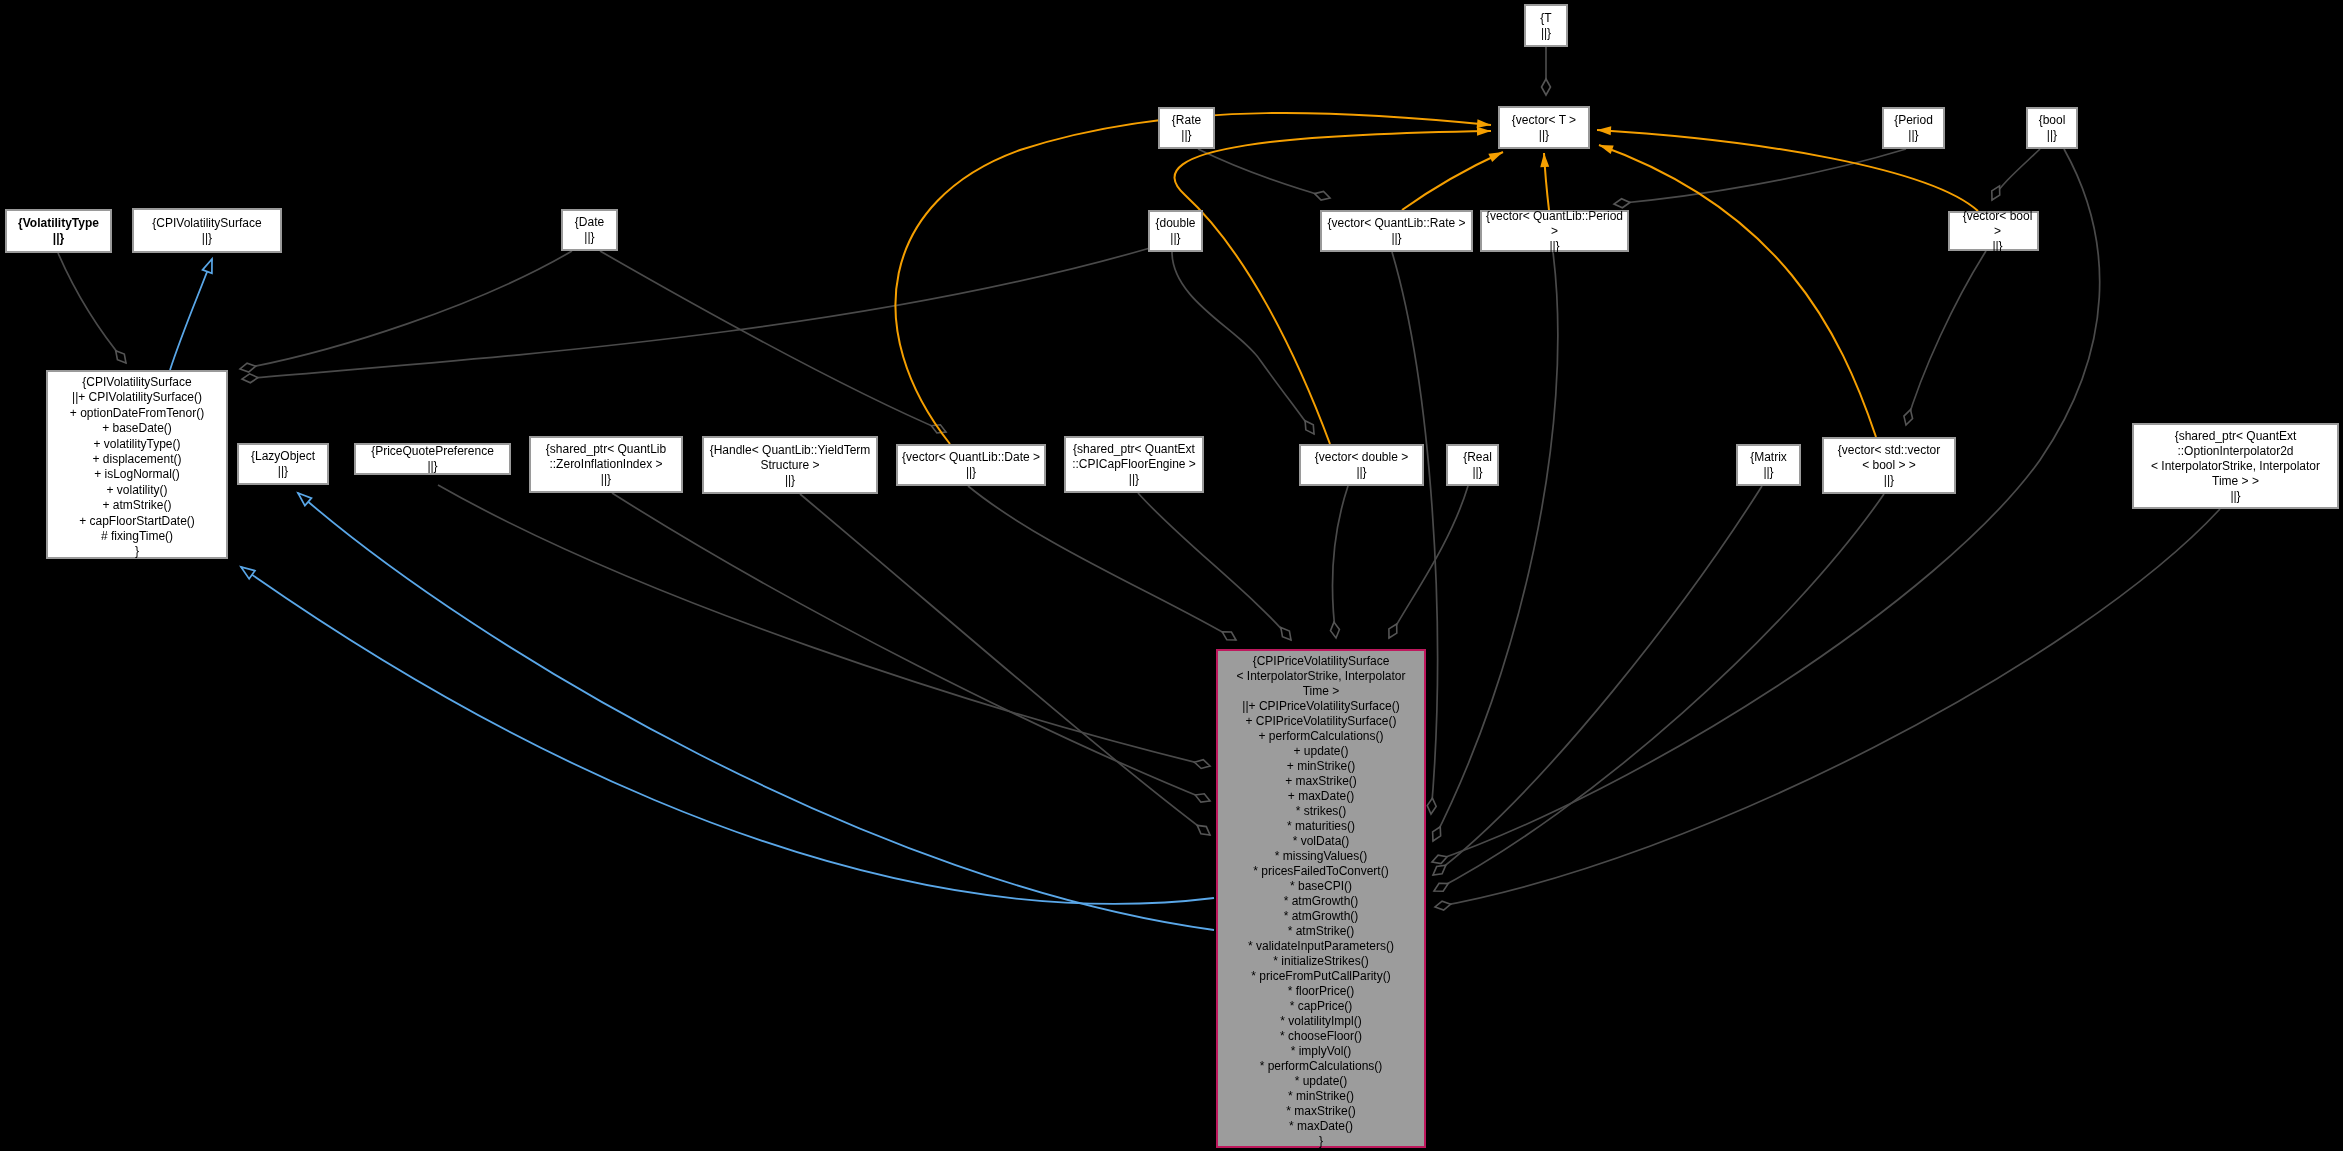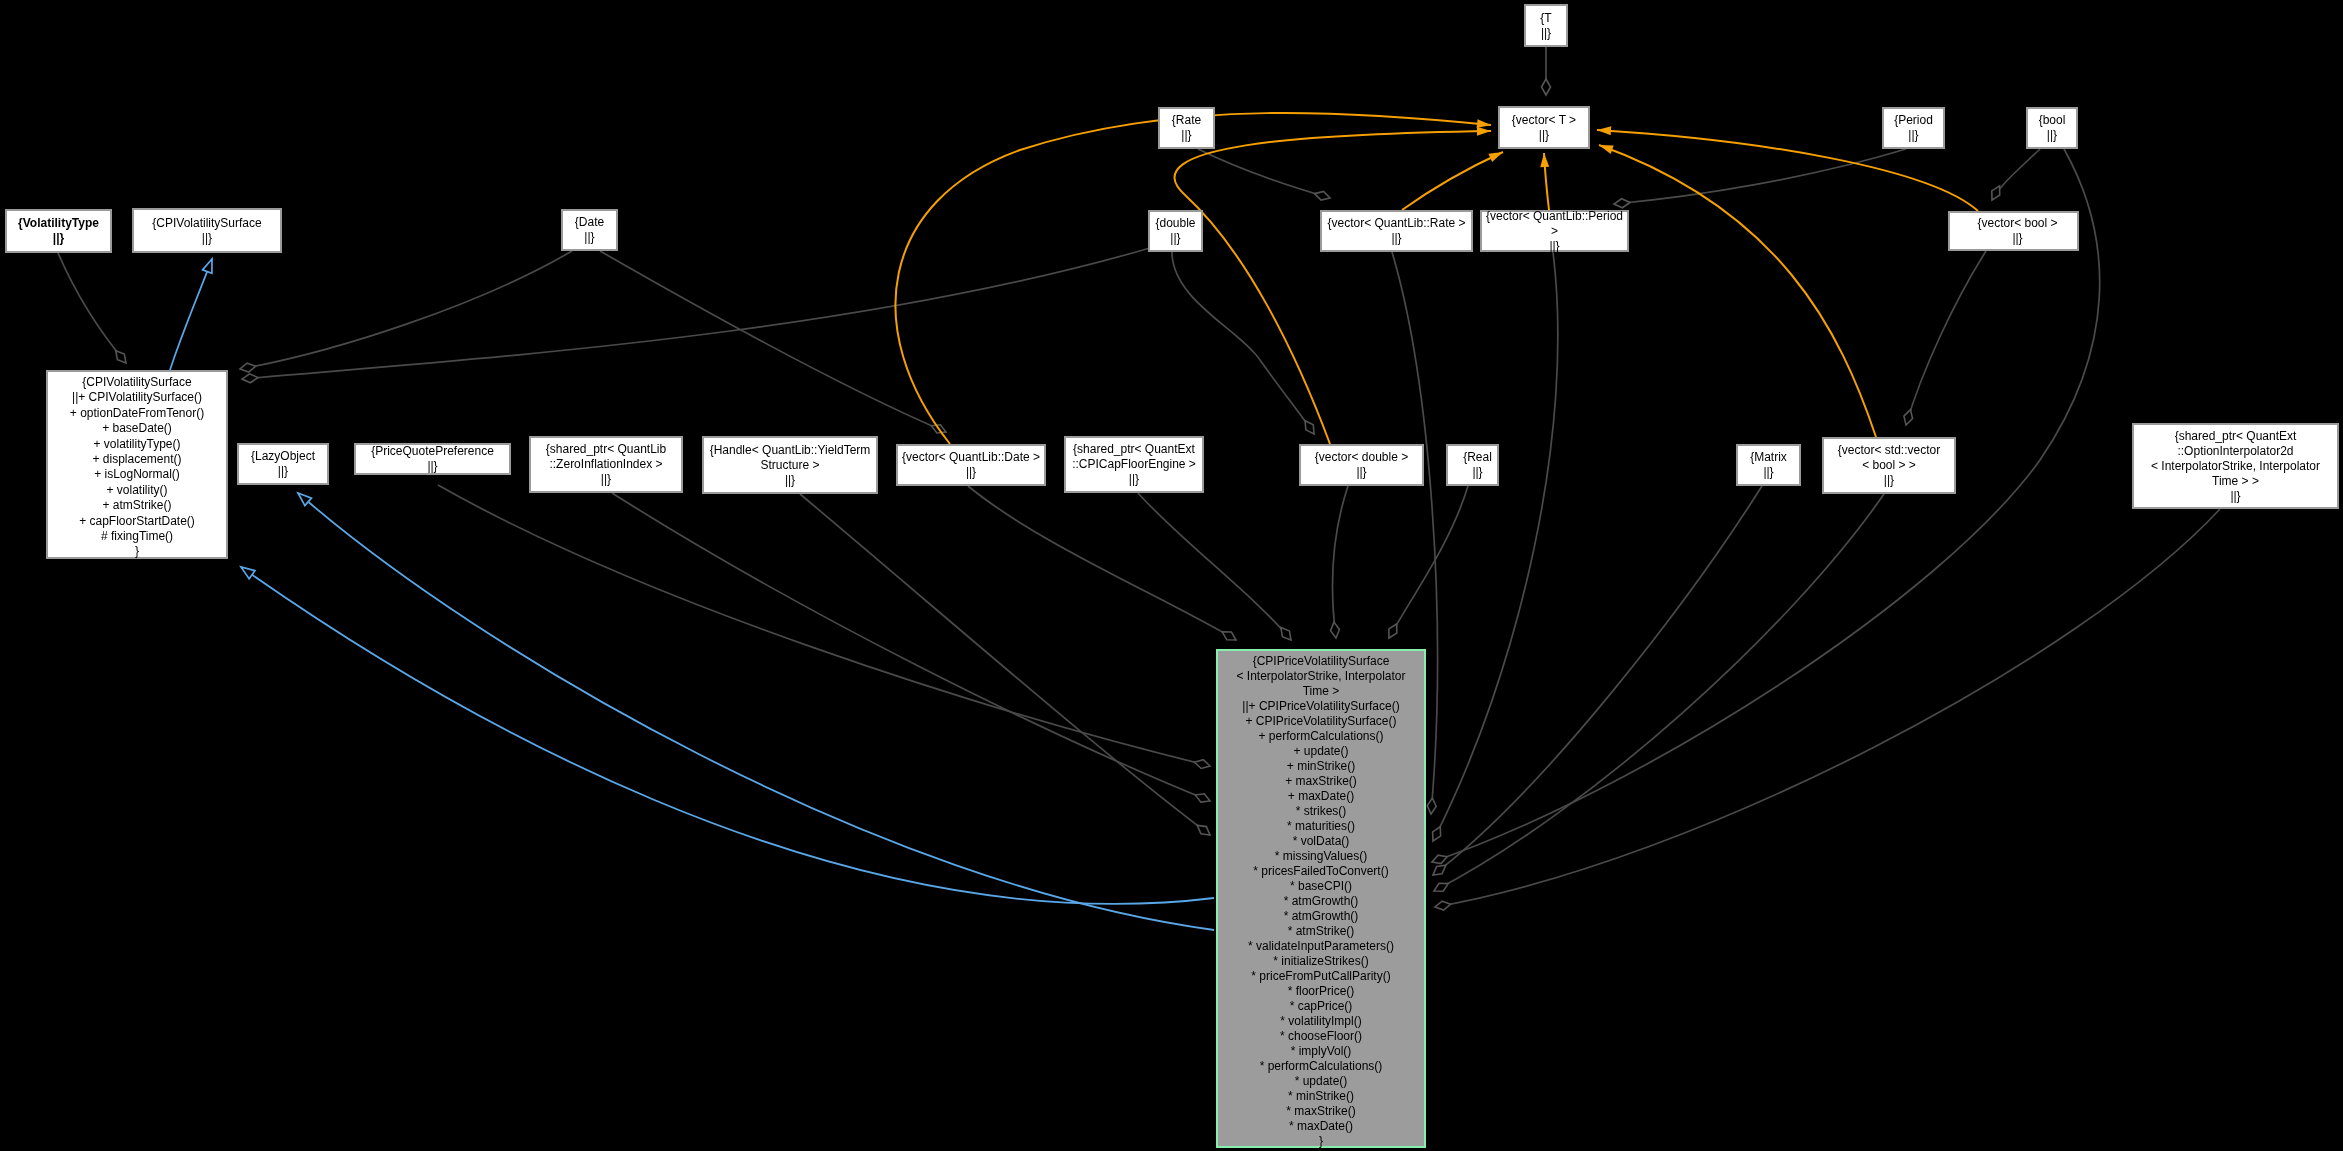--- a/index.html
+++ b/index.html
@@ -7,21 +7,21 @@
           font-family:"Liberation Sans",sans-serif;}
   #edges{position:absolute;left:0;top:0;pointer-events:none;}
   .node{position:absolute;background:#fff;border:2px solid #9a9a9a;color:#000;
         box-sizing:border-box;display:flex;flex-direction:column;align-items:center;
         justify-content:center;text-align:center;font-size:12px;line-height:15px;
         white-space:pre-line;}
   .classbox{justify-content:flex-start;padding:3px 7px;line-height:15.4px;}
   .classbox .title{text-align:center;align-self:stretch;white-space:pre-line;}
   .classbox .members{text-align:center;align-self:stretch;white-space:pre-line;}
   .classbox .closer{text-align:center;align-self:stretch;white-space:pre;}
-  .central{background:#9c9c9c;border:2px solid #86efac;line-height:15px;}
+  .central{background:#9c9c9c;border:2px solid #be185d;line-height:15px;}
 </style>
 </head>
 <body>
 
 <div id="canvas">
 
   <svg id="edges" width="2343" height="1151" viewBox="0 0 2343 1151">
     <defs>
       <marker id="mDiamond" markerWidth="22" markerHeight="14" refX="18" refY="6" orient="auto" markerUnits="userSpaceOnUse">
         <path d="M2,6 L10,1.5 L18,6 L10,10.5 Z" fill="#000" stroke="#555" stroke-width="1.6"></path>
@@ -102,21 +102,21 @@
 
   <div class="node" style="left:1148px;top:210px;width:55px;height:42px;">{double
 ||}</div>
 
   <div class="node" style="left:1320px;top:210px;width:153px;height:42px;">{vector&lt; QuantLib::Rate &gt;
 ||}</div>
 
   <div class="node" style="left:1480px;top:210px;width:149px;height:42px;">{vector&lt; QuantLib::Period &gt;
 ||}</div>
 
-  <div class="node" style="left:1948px;top:211px;width:131px;height:40px;padding-left:8px;">{vector&lt; bool &gt;
+  <div class="node" style="left:1948px;top:211px;width:91px;height:40px;padding-left:8px;">{vector&lt; bool &gt;
 ||}</div>
 
   <div class="node classbox" style="left:46px;top:370px;width:182px;height:189px;">
     <div class="title">{CPIVolatilitySurface</div>
     <div class="members">||+ CPIVolatilitySurface()
 + optionDateFromTenor()
 + baseDate()
 + volatilityType()
 + displacement()
 + isLogNormal()

